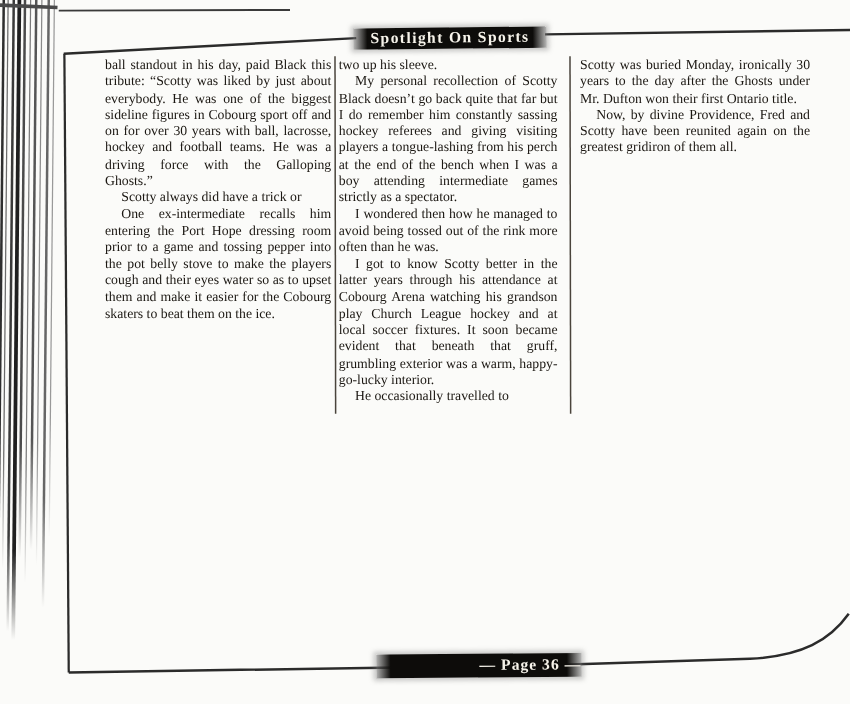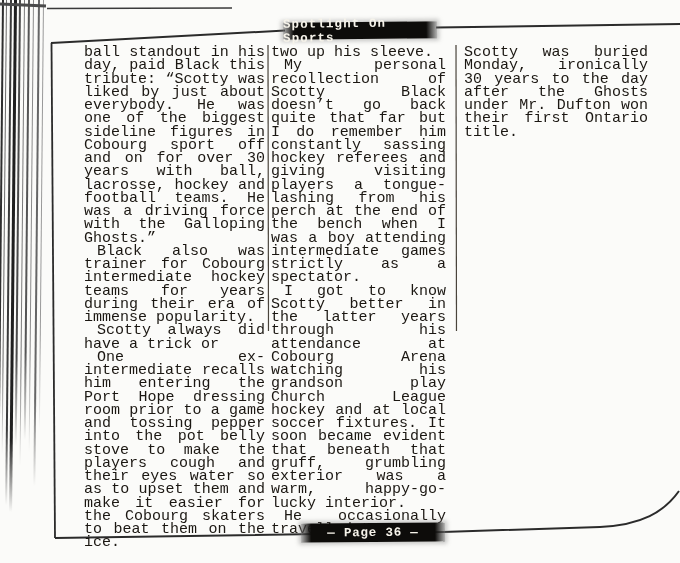--- a/index.html
+++ b/index.html
@@ -6,21 +6,20 @@
   body {
     width: 680px; height: 563px;
     background: var(--paper, #fbfbf9);
     font-family: "Liberation Serif", serif;
   }
   .scan {
     position: relative;
     width: 680px; height: 563px;
     overflow: hidden;
     background: var(--paper, #fbfbf9);
-    font-family: Liberation Mono, monospace;
   }
   svg.rules { position: absolute; left: 0; top: 0; z-index: 1; }
 
   
   .binding { position: absolute; left: 0; top: 0; width: 50px; height: 556px; overflow: hidden; z-index: 1; }
   .binding i {
     position: absolute; top: 0; display: block;
     transform: rotate(0.55deg); transform-origin: top left;
   }
   .b1  { left: 2px;  width: 2px; height: 472px; background: linear-gradient(#2e2e2e 82%, rgba(46,46,46,0)); }
@@ -36,26 +35,26 @@
 
   .banner {
     position: absolute; z-index: 3;
     display: flex; align-items: center; justify-content: center;
     background: linear-gradient(90deg, rgba(120,120,120,.55) 0%, var(--banner_bg, #0d0c0a) 7%, var(--banner_bg, #0d0c0a) 93%, rgba(120,120,120,.55) 100%);
     color: var(--banner_text, #f6f3ea);
     font-weight: bold;
     box-shadow: 0 0 4px 2px rgba(115,115,115,0.40);
   }
   .banner-top { left: 283px; top: 22px; width: 154px; height: 17px; font-size: 12.5px; letter-spacing: 1.1px; transform: rotate(-0.6deg); }
-  .banner-bottom { left: 301px; top: 523px; width: 144px; height: 19px; font-size: 12.5px; letter-spacing: 0.8px; transform: rotate(-0.4deg); }
+  .banner-bottom { left: 301px; top: 523px; width: 164px; height: 19px; font-size: 12.5px; letter-spacing: 0.8px; transform: rotate(-0.4deg); justify-content: flex-end; }
 
   .col {
     position: absolute; top: 46px; z-index: 2;
     color: var(--ink, #1b1712);
-    font-size: 15px; line-height: 13.25px;
+    font-size: 11px; line-height: 13.25px;
     text-align: justify;
   }
   .col p { margin: 0; text-indent: 0; }
   .col p + p { text-indent: 13px; }
   .col-1 { left: 84px;  width: 181px; }
   .col-2 { left: 271px; width: 175px; }
   .col-3 { left: 464px; width: 184px; }
 </style>
 </head>
 <body>
@@ -85,33 +84,34 @@
     <path d="M268,45 L268.5,331" stroke="#4a443c" stroke-width="1.2" fill="none"></path>
     <path d="M456,45 L456.5,331" stroke="#4a443c" stroke-width="1.2" fill="none"></path>
   </svg>
 
   <div class="banner banner-top">
     <span>Spotlight On Sports</span>
   </div>
 
   <div class="col col-1">
     <p>ball standout in his day, paid Black this tribute: “Scotty was liked by just about everybody. He was one of the biggest sideline figures in Cobourg sport off and on for over 30 years with ball, lacrosse, hockey and football teams. He was a driving force with the Galloping Ghosts.”</p>
-    <p>Black also was trainer for Cobourg intermediate hockey teams for years during their era of immense popularity.</p>
     <p>Scotty always did have a trick or</p>
     <p>One ex-intermediate recalls him entering the Port Hope dressing room prior to a game and tossing pepper into the pot belly stove to make the players cough and their eyes water so as to upset them and make it easier for the Cobourg skaters to beat them on the ice.</p>
   </div>
 
   <div class="col col-2">
     <p>two up his sleeve.</p>
     <p>My personal recollection of Scotty Black doesn’t go back quite that far but I do remember him constantly sassing hockey referees and giving visiting players a tongue-lashing from his perch at the end of the bench when I was a boy attending intermediate games strictly as a spectator.</p>
+    <p>I wondered then how he managed to avoid being tossed out of the rink more often than he was.</p>
     <p>I got to know Scotty better in the latter years through his attendance at Cobourg Arena watching his grandson play Church League hockey and at local soccer fixtures. It soon became evident that beneath that gruff, grumbling exterior was a warm, happy-go-lucky interior.</p>
     <p>He occasionally travelled to</p>
   </div>
 
   <div class="col col-3">
     <p>Scotty was buried Monday, ironically 30 years to the day after the Ghosts under Mr. Dufton won their first Ontario title.</p>
+    <p>Now, by divine Providence, Fred and Scotty have been reunited again on the greatest gridiron of them all.</p>
   </div>
 
   <div class="banner banner-bottom">
     <span>— Page 36 —</span>
   </div>
 
 </div>
 
 </body></html>

